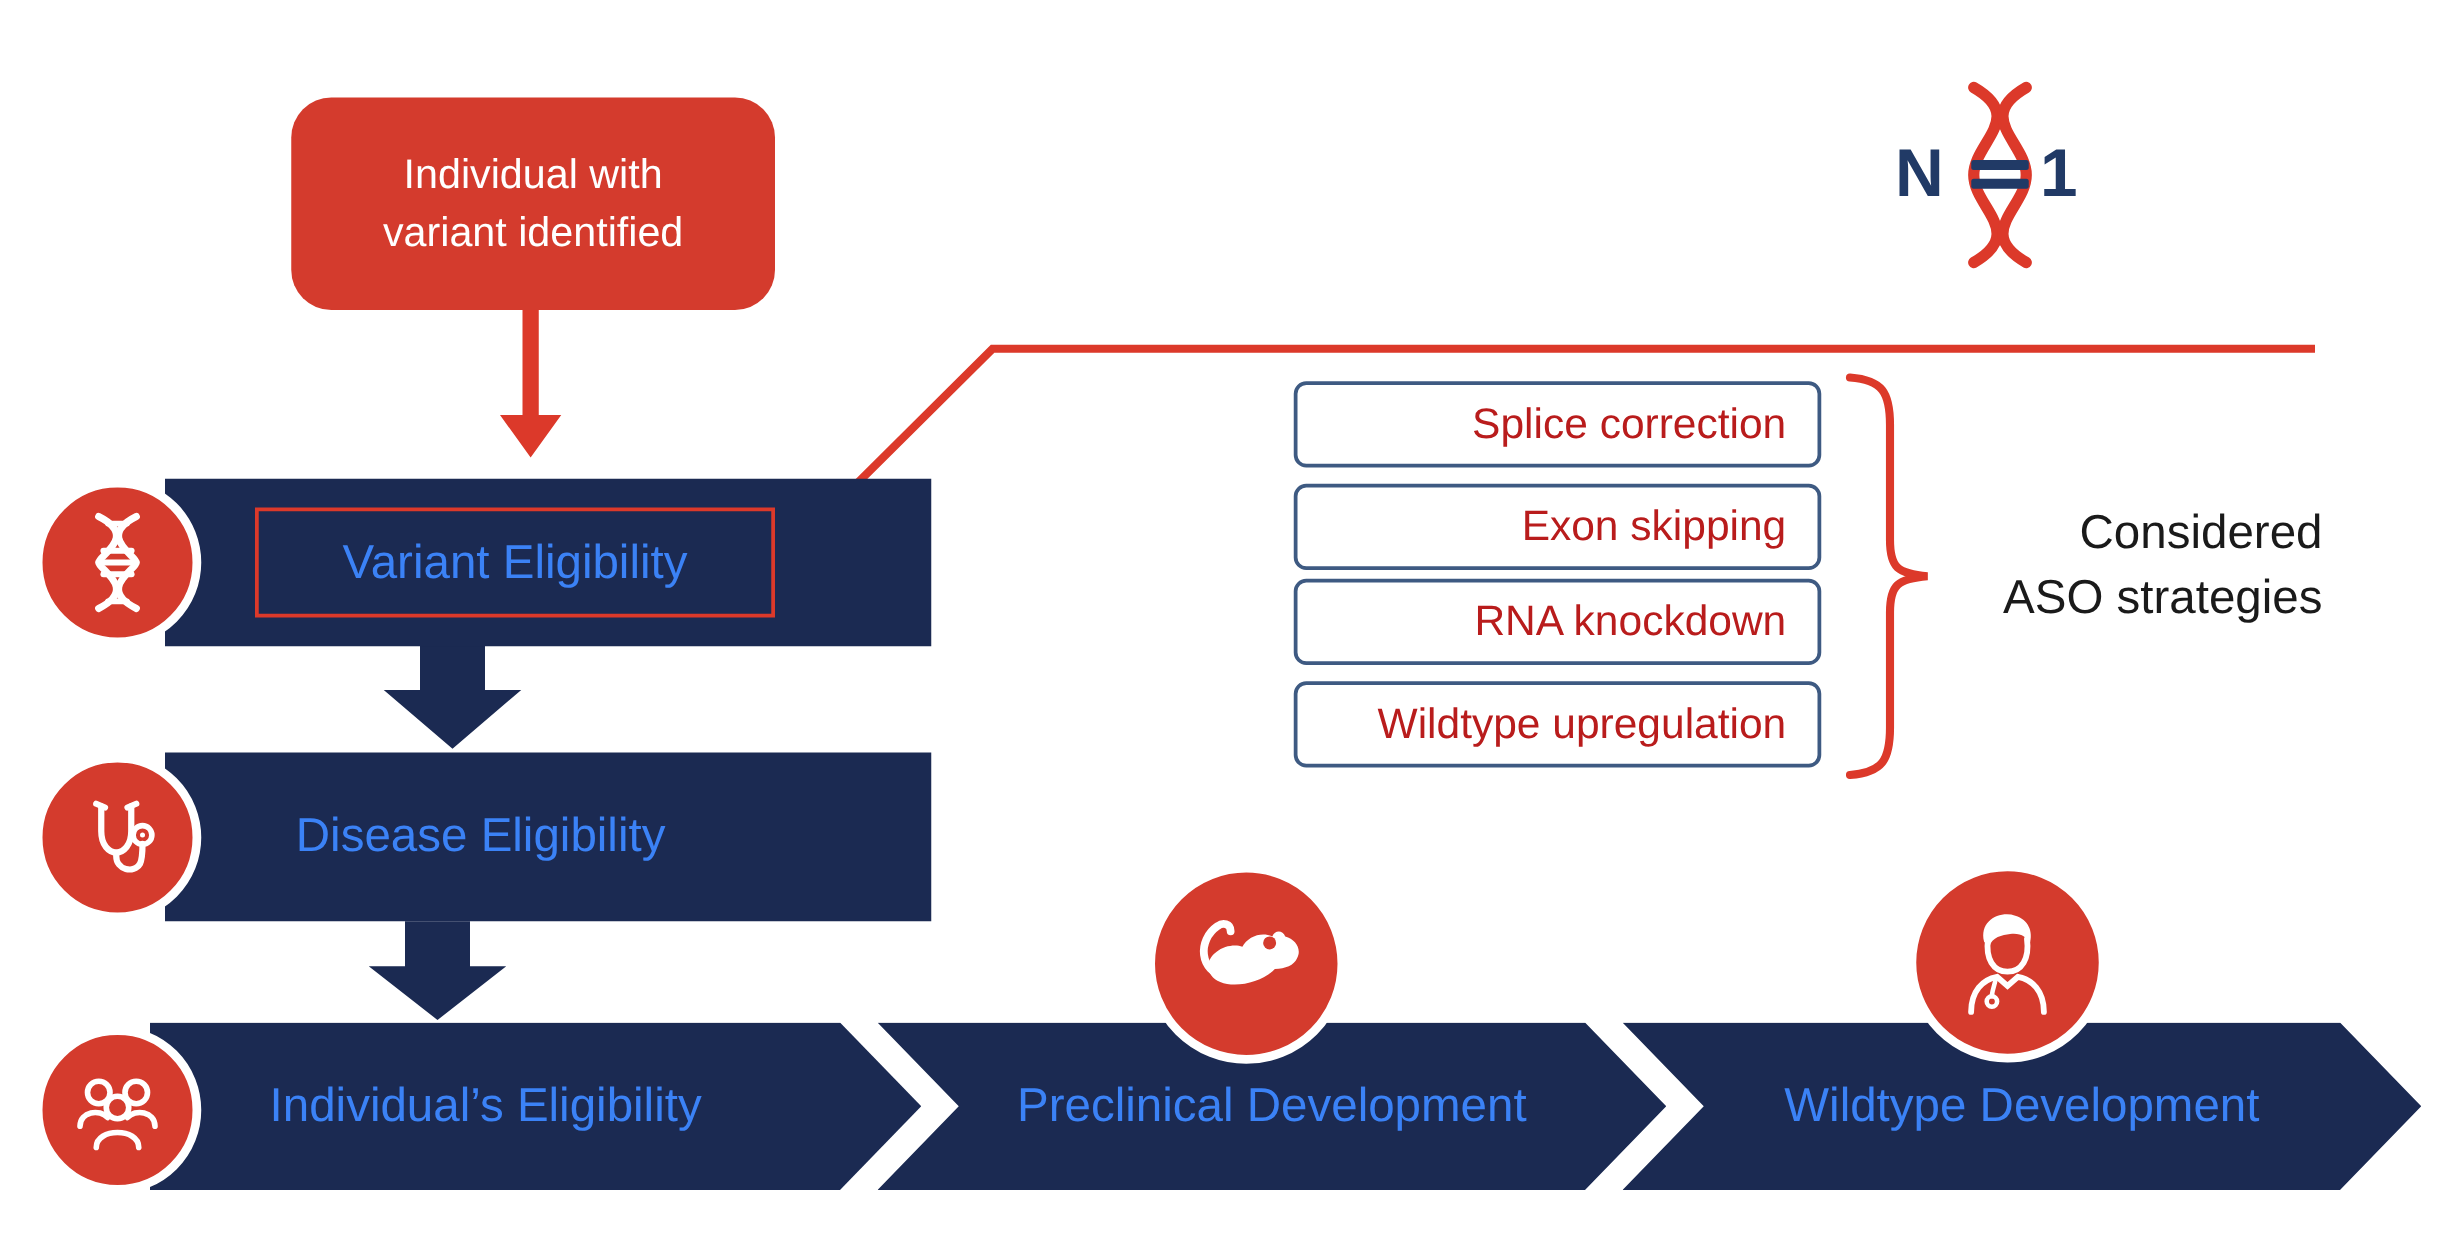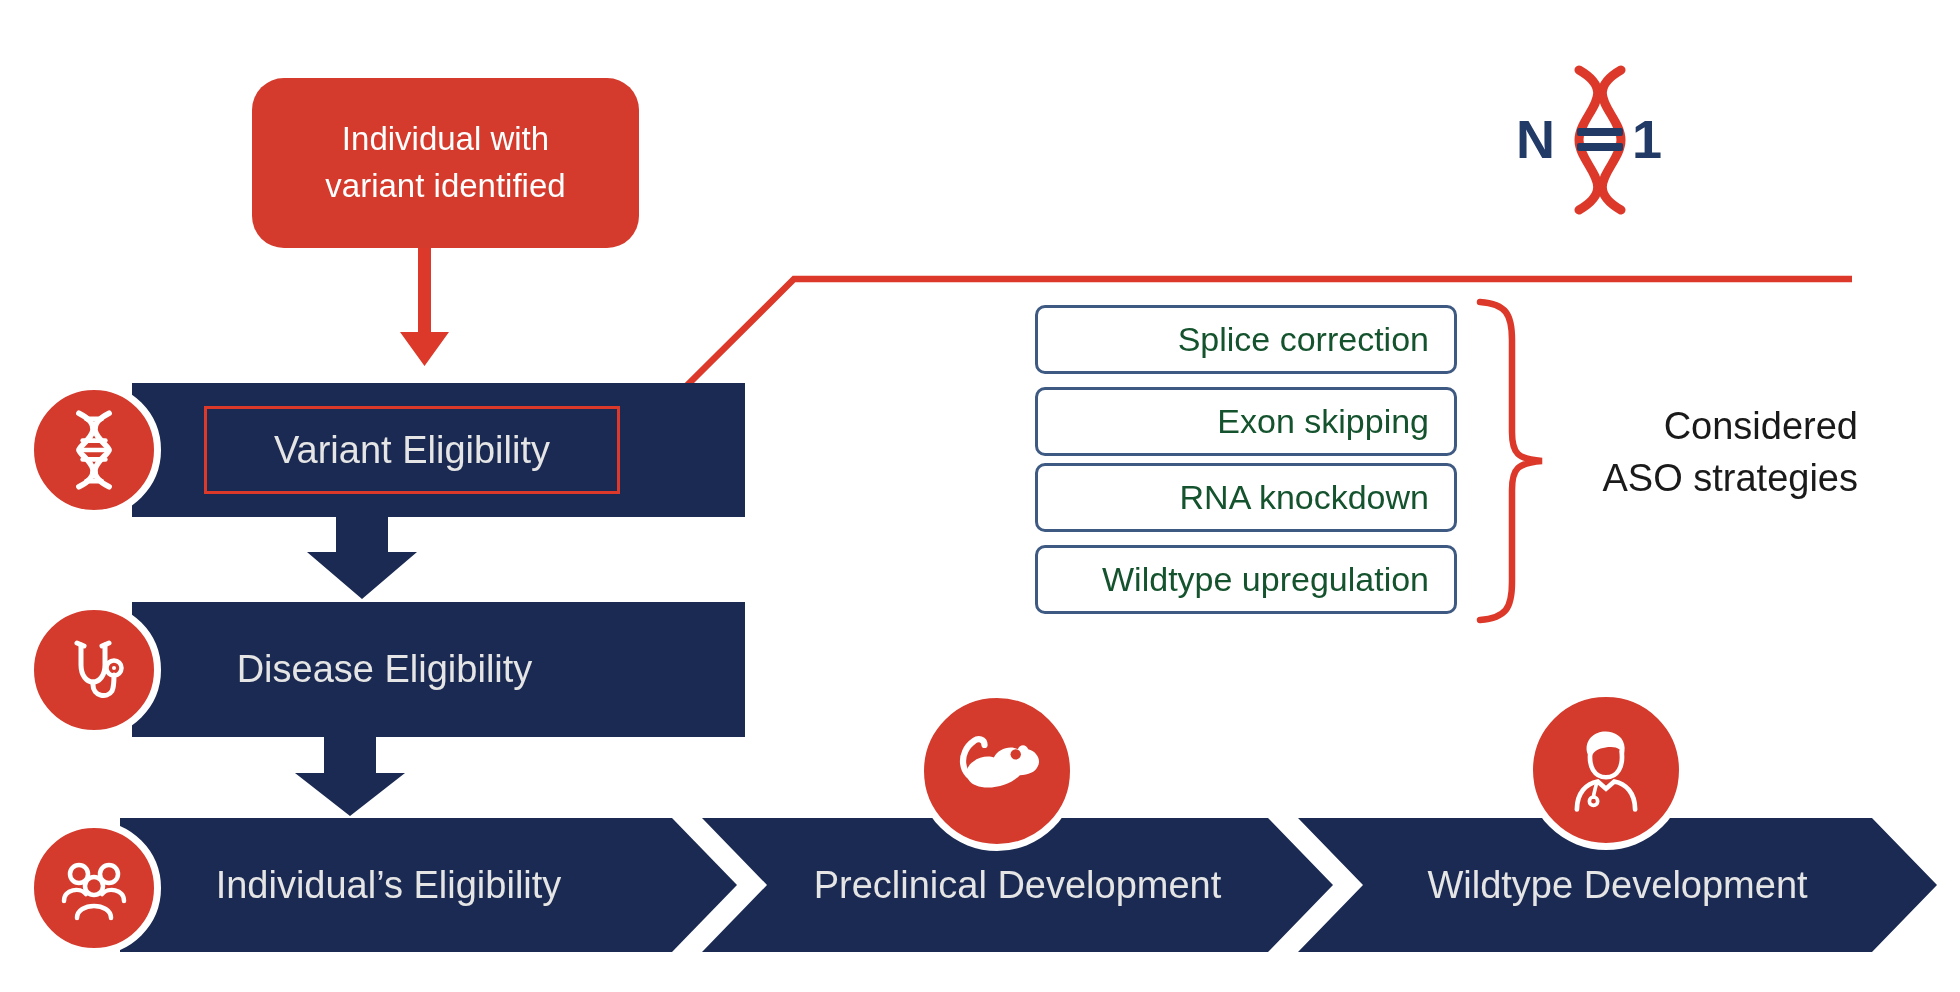--- a/index.html
+++ b/index.html
@@ -3,38 +3,38 @@
 <meta charset="utf-8">
 <style>
   html,body{margin:0;padding:0;background:#fff;}
   .canvas{position:relative;width:1960px;height:992px;background:#ffffff;overflow:hidden;
           font-family:"Liberation Sans",sans-serif;color:#1a1a1a;}
   .abs{position:absolute;}
 
   
   .start-node{left:233px;top:78px;width:387px;height:170px;background:#D43B2D;border-radius:32px;
               display:flex;flex-direction:column;align-items:center;justify-content:center;
-              color:#fff;font-size:33px;line-height:1.42;text-align:center;z-index:2;margin-left:19px;}
+              color:#fff;font-size:33px;line-height:1.42;text-align:center;z-index:2;}
 
   
   .logo-n,.logo-one{top:112px;font-size:54px;font-weight:900;color:#213A66;z-index:3;line-height:1;}
   .logo-n{left:1516px;}
   .logo-one{left:1632px;}
   .logo-helix{left:1563px;top:64px;z-index:2;}
   .guidelines{left:1330px;top:228px;width:490px;text-align:center;font-size:41px;color:#1a1a1a;z-index:2;}
 
   
   .strategy-box{left:1035px;width:422px;height:69px;background:#fff;border:3px solid #3E5A82;border-radius:10px;
                 display:flex;align-items:center;justify-content:flex-end;box-sizing:border-box;
-                font-size:34px;color:#14532d;padding-right:25px;z-index:2;}
+                font-size:34px;color:#b91c1c;padding-right:25px;z-index:2;}
   .sb1{top:305px;} .sb2{top:387px;} .sb3{top:463px;} .sb4{top:545px;}
   .considered{left:1548px;top:400px;width:310px;text-align:right;font-size:38px;line-height:1.38;color:#1a1a1a;}
 
   
-  .banner{background:#1B2A52;color:#e5e5e5;font-size:38px;display:flex;align-items:center;justify-content:center;z-index:1;}
+  .banner{background:#1B2A52;color:#3b82f6;font-size:38px;display:flex;align-items:center;justify-content:center;z-index:1;}
   .banner-variant{left:132px;top:383px;width:613px;height:134px;}
   .variant-redrect{left:72px;top:23px;width:416px;height:88px;border:3px solid #DC392A;box-sizing:border-box;
                    display:flex;align-items:center;justify-content:center;}
   .banner-disease{left:132px;top:602px;width:613px;height:135px;padding-right:108px;box-sizing:border-box;}
   .banner-individual{left:120px;top:818px;width:617px;height:134px;padding-right:80px;box-sizing:border-box;
      clip-path:polygon(0 0, calc(100% - 65px) 0, 100% 50%, calc(100% - 65px) 100%, 0 100%);}
   .banner-preclinical{left:702px;top:818px;width:631px;height:134px;
      clip-path:polygon(0 0, calc(100% - 65px) 0, 100% 50%, calc(100% - 65px) 100%, 0 100%, 65px 50%);}
   .banner-clinical{left:1298px;top:818px;width:639px;height:134px;
      clip-path:polygon(0 0, calc(100% - 65px) 0, 100% 50%, calc(100% - 65px) 100%, 0 100%, 65px 50%);}

